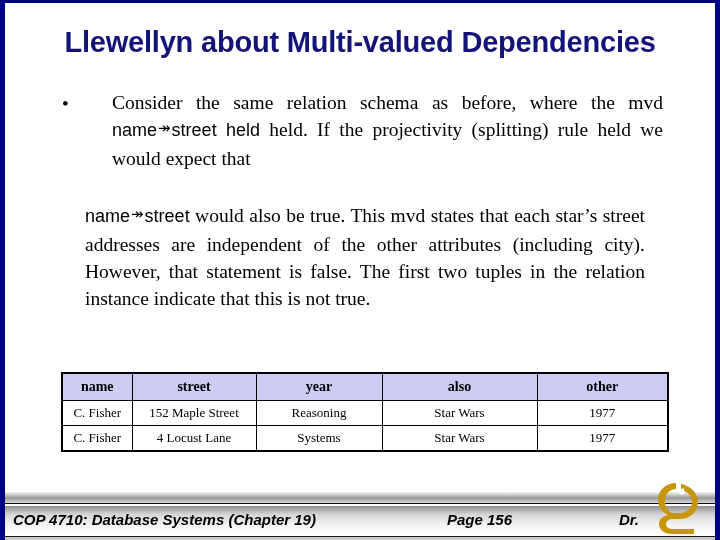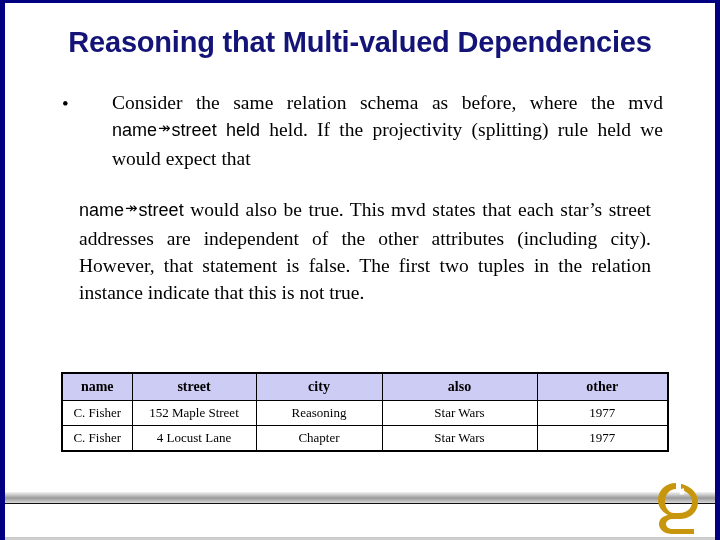--- a/index.html
+++ b/index.html
@@ -66,21 +66,21 @@
     position: absolute;
     left: 57px;
     top: 1px;
     width: 8px;
     font-size: 19px;
     line-height: 27px;
     color: #000000;
   }
 
   .para2 {
-    margin: 4px;
+    margin: 10px;
     padding: 20px 60px 0 70px;
     font-family: "Liberation Serif", serif;
     font-size: 19.5px;
     line-height: 27px;
     color: #000000;
     text-align: justify;
     text-justify: inter-word;
   }
 
   
@@ -194,21 +194,21 @@
     height: 58px;
     overflow: hidden;
   }
   #logo svg { display: block; }
 </style>
 </head>
 <body>
 
 <div id="slide">
 
-  <div id="title">Reasoning that Multi-valued Dependencies</div>
+  <div id="title">Llewellyn about Multi-valued Dependencies</div>
 
   <div id="content">
 
     <p class="para1">
       <span class="bullet">•</span><span>Consider the same relation schema as before, where the mvd </span><span class="attr">name</span><span class="mvdarrow">↠</span><span class="attr">street held</span><span> held.   If the projectivity (splitting) rule held we would expect that</span>
     </p>
 
     <p class="para2">
       <span class="attr">name</span><span class="mvdarrow">↠</span><span class="attr">street</span><span>  would also be true.  This mvd states that each star’s street addresses are independent of the other attributes (including city).  However, that statement is false.   The first two tuples in the relation instance indicate that this is not true.</span>
     </p>
@@ -220,45 +220,50 @@
       <col class="c-name">
         <col class="c-street">
         <col class="c-city">
         <col class="c-title">
         <col class="c-year">
     </colgroup>
     <thead>
       <tr>
         <th>name</th>
         <th>street</th>
-        <th>city</th>
+        <th>year</th>
         <th>also</th>
         <th>other</th>
       </tr>
     </thead>
     <tbody>
       <tr>
         <td>C. Fisher</td>
         <td>152 Maple Street</td>
         <td>Reasoning</td>
         <td>Star Wars</td>
         <td>1977</td>
       </tr>
       <tr>
         <td>C. Fisher</td>
         <td>4 Locust Lane</td>
-        <td>Chapter</td>
+        <td>Systems</td>
         <td>Star Wars</td>
         <td>1977</td>
       </tr>
     </tbody>
   </table>
 
   <div id="footer">
     <div id="footer-strip"></div>
+    <div id="footer-band">
+      <span class="f-text" id="f-course">COP 4710: Database Systems  (Chapter 19)</span>
+      <span class="f-text" id="f-page">Page 156</span>
+      <span class="f-text" id="f-dr">Dr.</span>
+    </div>
     <div id="footer-line2">
       <span class="f-text" id="f-author">Mark Llewellyn ©</span>
     </div>
   </div>
 
   <div id="logo">
     <svg width="64" height="58" viewBox="0 0 64 58" xmlns="http://www.w3.org/2000/svg">
       <g fill="#C8960C">
         <path d="M30 3 C20 3 12 10 12 20 C12 27 16 32 22 35 C17 36 13 39 13 44 C13 50 19 54 26 54 L48 54 L48 49 L27 49
                  C23 49 20 47 20 44 C20 41 23 39 27 39 L34 39 C44 39 52 32 52 22 C52 14 46 7 38 5 L38 11

